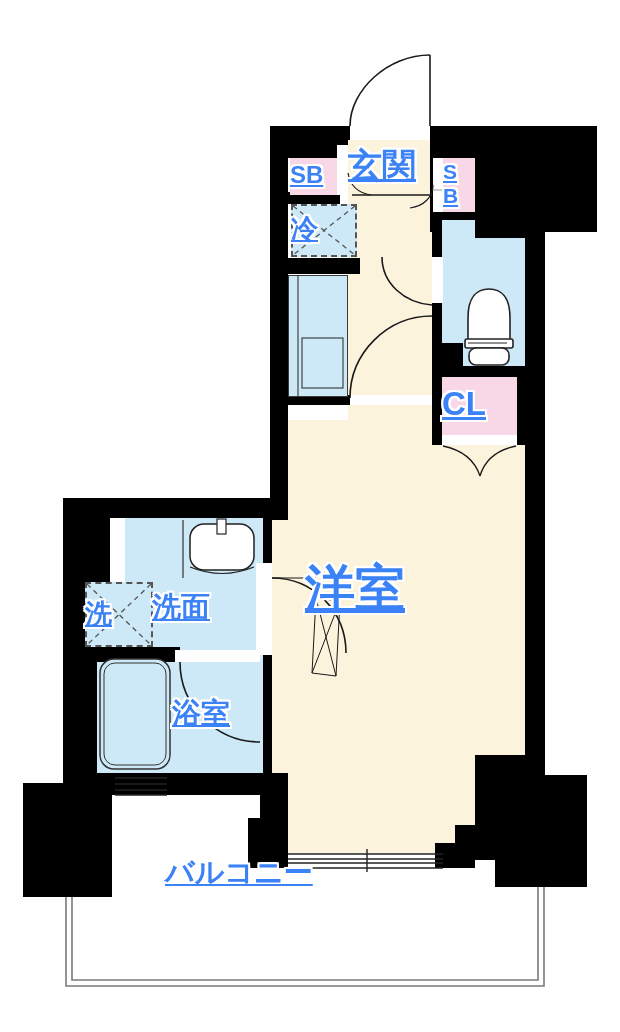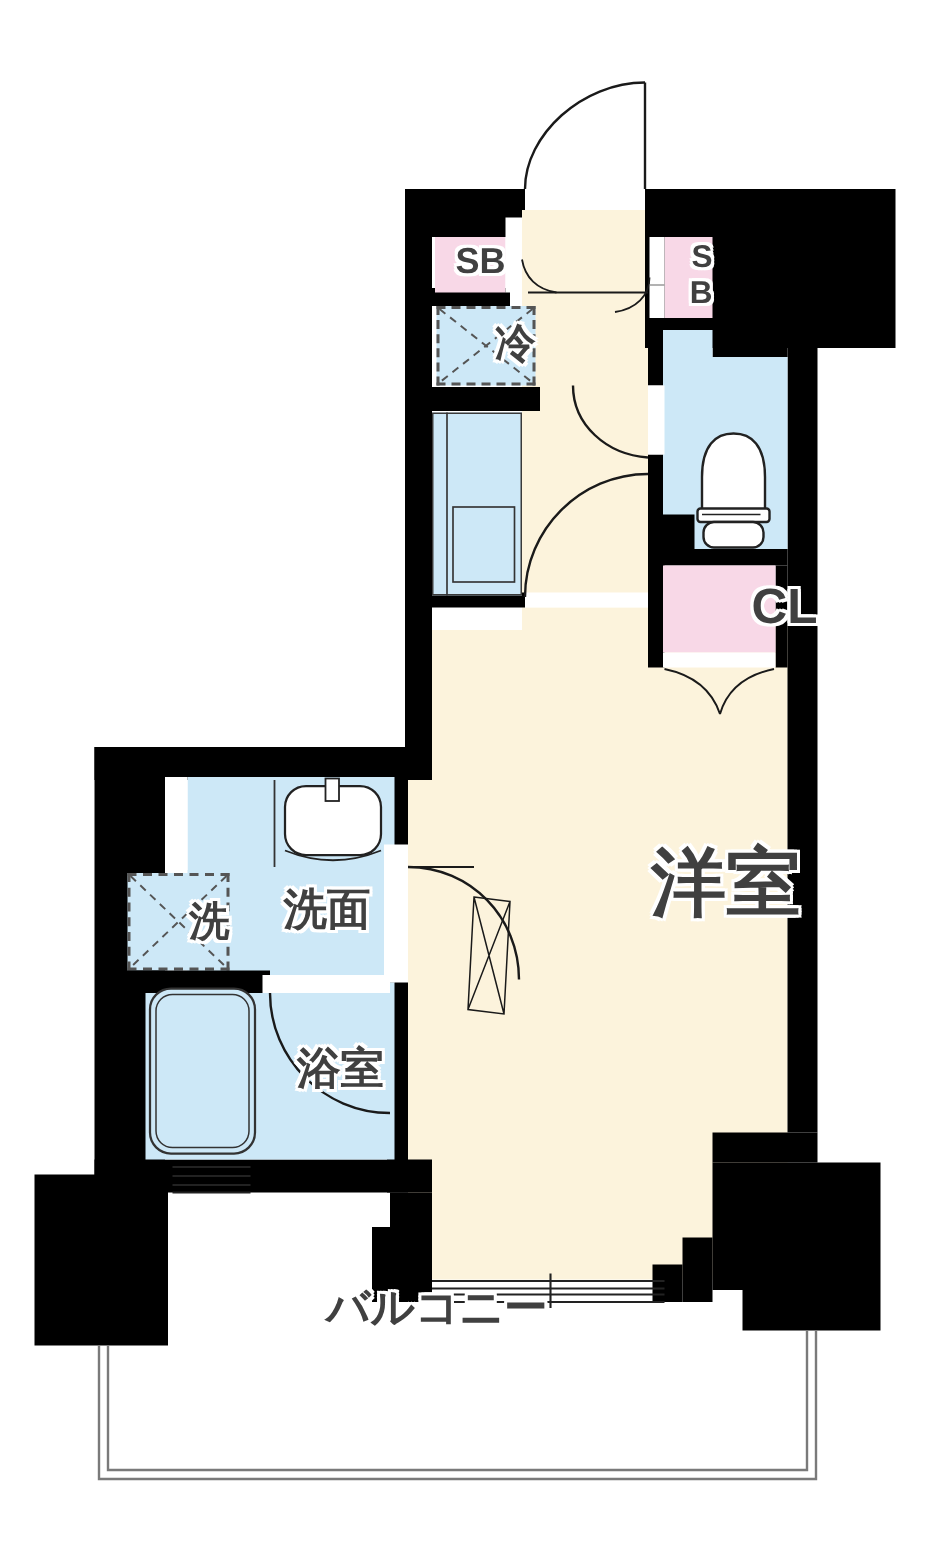--- a/index.html
+++ b/index.html
@@ -7,24 +7,24 @@
         font-family:"Liberation Sans","DejaVu Sans",sans-serif;}
   #plan > div{position:absolute;box-sizing:border-box;}
   .floor{background:var(--cream,#fcf3dc);}
   .blue{background:var(--blue,#cde8f7);}
   .pink{background:var(--pink,#f8d8e7);}
   .wall{background:var(--wall,#000);}
   .open{background:#fff;}
   .dashedbox{background:var(--blue,#cde8f7);border:2px dashed #555;}
   .outlined{border:1px solid #3a3a3a;}
   svg.overlay{position:absolute;left:0;top:0;pointer-events:none;}
-  .lbl{position:absolute;font-weight:bold;color:#404040;text-align:right;white-space:nowrap;
+  .lbl{position:absolute;font-weight:bold;color:#3b82f6;text-align:left;white-space:nowrap;
        line-height:1.12;
        text-shadow:-2px 0 0 #fff,2px 0 0 #fff,0 -2px 0 #fff,0 2px 0 #fff,
-                   -2px -2px 0 #fff,2px -2px 0 #fff,-2px 2px 0 #fff,2px 2px 0 #fff;}
+                   -2px -2px 0 #fff,2px -2px 0 #fff,-2px 2px 0 #fff,2px 2px 0 #fff;text-decoration:underline;}
 </style>
 </head>
 <body>
 
 <div id="plan" style="--cream: #fcf3dc; --blue: #cde8f7; --pink: #f8d8e7; --wall: #000000;">
 
   <div class="floor" style="left:348px;top:140px;width:84px;height:265px;"></div>
   <div class="floor" style="left:348px;top:405px;width:177px;height:45px;"></div>
   <div class="floor" style="left:272px;top:420px;width:253px;height:433px;"></div>
 
@@ -136,28 +136,29 @@
       <path d="M 115 778 L 167 778 M 115 784 L 167 784 M 115 790 L 167 790 M 115 795 L 167 795"></path>
     </g>
 
     <g stroke="#7a7a7a" stroke-width="1.6" fill="none">
       <path d="M 66 897 L 66 986 L 544 986 L 544 887"></path>
       <path d="M 72 897 L 72 980 L 538 980 L 538 887"></path>
     </g>
     <path d="M 433 190 L 443 190" stroke="#999" stroke-width="1"></path>
   </svg>
 
+  <div class="lbl" style="left:348px;top:146px;width:84px;font-size:34px;">玄関</div>
   <div class="lbl" style="left:290px;top:162px;width:47px;font-size:24px;">SB</div>
   <div class="lbl" style="left:443px;top:160px;width:32px;font-size:21px;">
     <span>S</span><br>
     <span>B</span>
   </div>
   <div class="lbl" style="left:291px;top:214px;width:66px;font-size:27px;">冷</div>
-  <div class="lbl" style="left:442px;top:386px;width:75px;font-size:33px;margin-left:28px;">CL</div>
-  <div class="lbl" style="left:322px;top:560px;width:212px;font-size:50px;">
+  <div class="lbl" style="left:442px;top:386px;width:75px;font-size:33px;">CL</div>
+  <div class="lbl" style="left:305px;top:560px;width:212px;font-size:50px;">
     <span>洋室</span><br>
   </div>
   <div class="lbl" style="left:85px;top:599px;width:68px;font-size:27px;">洗</div>
   <div class="lbl" style="left:152px;top:591px;width:95px;font-size:29px;">洗面</div>
   <div class="lbl" style="left:172px;top:697px;width:84px;font-size:29px;">浴室</div>
   <div class="lbl" style="left:165px;top:856px;width:200px;font-size:29px;">バルコニー</div>
 
 </div>
 
 </body></html>

